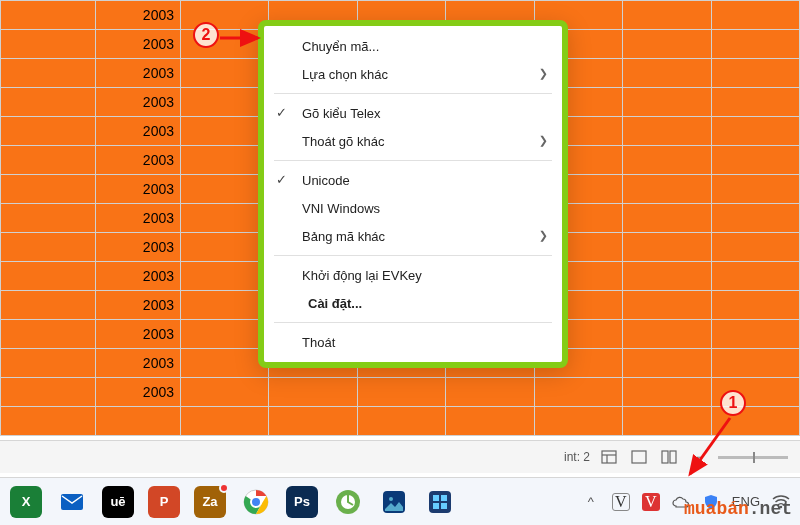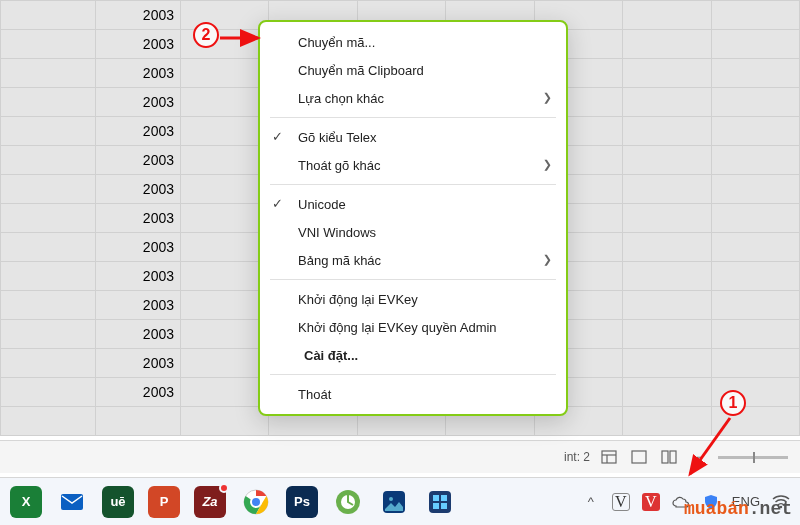--- a/index.html
+++ b/index.html
@@ -8,21 +8,21 @@
     font-size: 13px;
     width: 800px; height: 525px;
     overflow: hidden;
     position: relative;
     background: #fff;
   }
   
   .grid {
     position: absolute;
     left: 0; top: 0; right: 0; height: 435px;
-    background: #e5e5e5;
+    background: #f97316;
   }
   .grid table { border-collapse: collapse; width: 100%; }
   .grid td {
     border: 1px solid #d0d0d0;
     height: 29px;
     padding: 2px 6px;
     font-size: 14px;
     color: #000;
   }
   .colA { width: 95px; }
@@ -64,21 +64,21 @@
     display: flex; align-items: center; gap: 12px;
     color: #444; font-size: 13px;
   }
   .tray .t-ic { width:18px; height:18px; display:inline-flex; align-items:center; justify-content:center; color:#555;}
   
   .context-menu {
     position: absolute;
     left: 258px; top: 20px;
     width: 310px;
     background: #ffffff;
-    border: 2px solid #84cc16;
+    border: 6px solid #84cc16;
     border-radius: 8px;
     box-shadow: 0 6px 24px rgba(0,0,0,0.18);
     padding: 6px 0;
   }
   .menu-item {
     display: flex; align-items: center;
     height: 28px;
     padding: 0 14px 0 38px;
     position: relative;
     color: #222;
@@ -324,23 +324,23 @@
 
 <div class="taskbar">
   <span id="tb-icons" style="display: flex; gap: 14px; align-items: center;">
       <div class="tb-icon" style="background: rgb(26, 127, 55);">X</div>
       <div class="tb-icon" style="background: transparent;">
         <svg width="22" height="16" viewBox="0 0 22 16">
           <rect width="22" height="16" rx="2" fill="#0a5fc2"></rect>
           <path d="M1 2l10 7L21 2" stroke="#fff" stroke-width="1.5" fill="none"></path>
         </svg>
       </div>
-      <div class="tb-icon" style="background: #14532d;">uē</div>
+      <div class="tb-icon" style="background: #000000;">uē</div>
       <div class="tb-icon" style="background: rgb(210, 71, 38);">P</div>
-      <div class="tb-icon" style="background: #7f1d1d; color: rgb(255, 255, 255); font-style: italic; position: relative;">Za<span style="position: absolute; top: -3px; right: -3px; width: 10px; height: 10px; background: rgb(238, 51, 51); border-radius: 50%; border: 2px solid rgb(243, 246, 251);"></span></div>
+      <div class="tb-icon" style="background: #a16207; color: rgb(255, 255, 255); position: relative;">Za<span style="position: absolute; top: -3px; right: -3px; width: 10px; height: 10px; background: rgb(238, 51, 51); border-radius: 50%; border: 2px solid rgb(243, 246, 251);"></span></div>
       <div class="tb-icon" style="background: transparent;">
         <svg width="26" height="26" viewBox="0 0 26 26">
           <circle cx="13" cy="13" r="12" fill="#fff" stroke="#ccc"></circle>
           <circle cx="13" cy="13" r="5" fill="#4285f4"></circle>
           <path d="M13 1a12 12 0 0110.4 6H13V1z" fill="#ea4335"></path>
           <path d="M2.6 7A12 12 0 0013 25l5-9-5-2-10.4-7z" fill="#34a853"></path>
           <path d="M23.4 7L18 16l-5 9a12 12 0 0010.4-18z" fill="#fbbc05"></path>
           <circle cx="13" cy="13" r="5" fill="#4285f4" stroke="#fff" stroke-width="2"></circle>
         </svg>
       </div>
@@ -391,23 +391,20 @@
         </svg>
       </span>
   </div>
 </div>
 
 <div class="context-menu" id="ctx">
     <div class="menu-item">
       <span>Chuyển mã...</span>
     </div>
     <div class="menu-item">
-      <span>Chuyển mã Clipboard</span>
-    </div>
-    <div class="menu-item">
       <span>Lựa chọn khác</span>
       <span class="arrow">❯</span>
     </div>
     <div class="menu-sep"></div>
     <div class="menu-item">
       <span class="check">✓</span>
       <span>Gõ kiểu Telex</span>
     </div>
     <div class="menu-item">
       <span>Thoát gõ khác</span>
@@ -421,23 +418,20 @@
     <div class="menu-item">
       <span>VNI Windows</span>
     </div>
     <div class="menu-item">
       <span>Bảng mã khác</span>
       <span class="arrow">❯</span>
     </div>
     <div class="menu-sep"></div>
     <div class="menu-item">
       <span>Khởi động lại EVKey</span>
-    </div>
-    <div class="menu-item">
-      <span>Khởi động lại EVKey quyền Admin</span>
     </div>
     <div class="menu-item bold">
       <span>Cài đặt...</span>
     </div>
     <div class="menu-sep"></div>
     <div class="menu-item">
       <span>Thoát</span>
     </div>
   </div>
 

